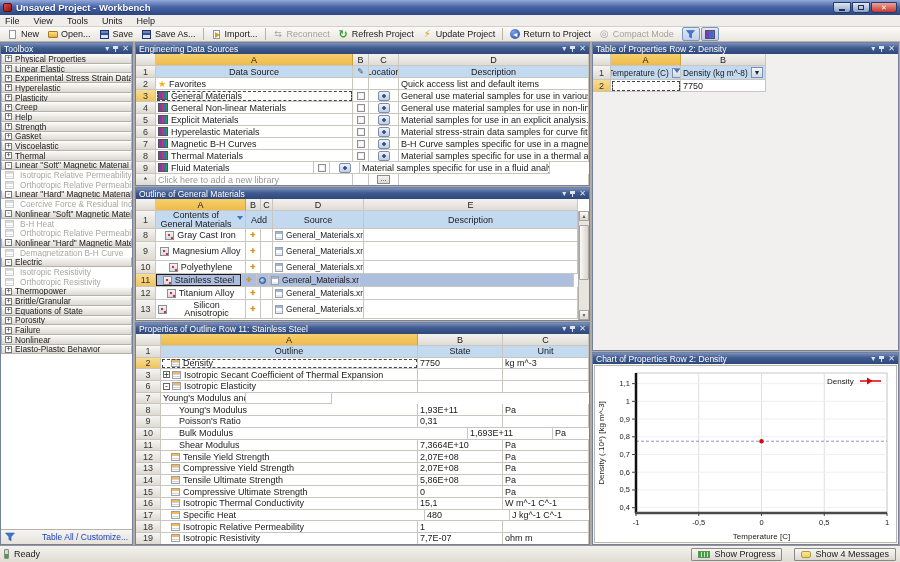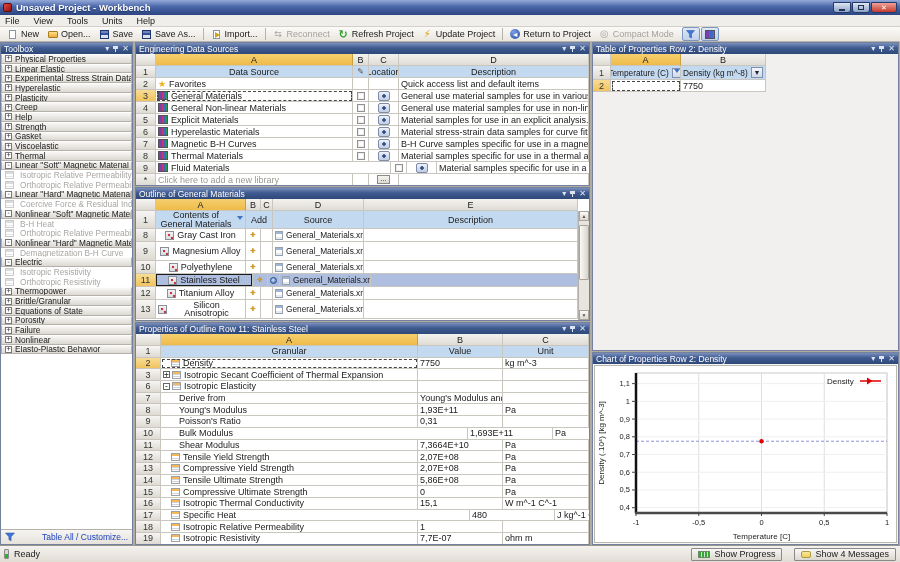--- a/index.html
+++ b/index.html
@@ -472,21 +472,21 @@
           </span>
           <span class="c " style="width:30px">
             <span style="margin:0 auto;display:flex">
               <span class="icon-loc"></span>
             </span>
           </span>
           <span class="c " style="width:190px">Material samples specific for use in a thermal analysis.</span>
         </div>
         <div class="gr " style="height:12px">
           <span class="c n" style="width:20px">9</span>
-          <span class="c " style="width:235px">
+          <span class="c " style="width:158px">
             <span class="icon-books" style="margin-right:3px"></span>
             <span>Fluid Materials</span>
           </span>
           <span class="c " style="width:16px">
             <span style="margin:0 auto;display:flex">
               <span class="cbx"></span>
             </span>
           </span>
           <span class="c " style="width:30px">
             <span style="margin:0 auto;display:flex">
@@ -588,21 +588,21 @@
             </span>
             <span class="c " style="width:12px"></span>
             <span class="c " style="width:91px">
               <span class="icon-xml"></span>
               <span style="font-size:8.3px">General_Materials.xml</span>
             </span>
             <span class="c " style="width:214px"></span>
           </div>
           <div class="gr selrow" style="height:13px">
             <span class="c n goldn" style="width:20px">11</span>
-            <span class="c blacksel" style="width:97px">
+            <span class="c blacksel" style="width:86px">
               <span style="display:flex;align-items:center;justify-content:center;width:100%">
                 <span class="icon-mat"></span>
                 <span class="" style="">Stainless Steel</span>
               </span>
             </span>
             <span class="c " style="width:15px">
               <span class="plus" style="margin:0 auto">+</span>
             </span>
             <span class="c " style="width:12px">
               <span class="sphere" style="margin:0 auto"></span>
@@ -669,22 +669,22 @@
     </div>
     <div class="pbody" id="props-body">
         <div class="gr " style="height:12px">
           <span class="c n" style="width:25px"></span>
           <span class="c GA" style="width:257px">A</span>
           <span class="c GL" style="width:85px">B</span>
           <span class="c GL" style="width:86px">C</span>
         </div>
         <div class="gr " style="height:11.7px">
           <span class="c n" style="width:25px">1</span>
-          <span class="c H" style="width:257px">Granular</span>
-          <span class="c H" style="width:85px">Value</span>
+          <span class="c H" style="width:257px">Outline</span>
+          <span class="c H" style="width:85px">State</span>
           <span class="c H" style="width:86px">Unit</span>
         </div>
         <div class="gr " style="height:11.7px">
           <span class="c n goldn" style="width:25px">2</span>
           <span class="c dotsel" style="width:257px">
             <span style="width:8px;flex:none"></span>
             <span class="icon-prop"></span>
             <span>Density</span>
           </span>
           <span class="c " style="width:85px">7750</span>
@@ -705,24 +705,20 @@
           <span class="c " style="width:257px">
             <span class="xbox">-</span>
             <span class="icon-prop"></span>
             <span>Isotropic Elasticity</span>
           </span>
           <span class="c " style="width:85px"></span>
           <span class="c " style="width:86px"></span>
         </div>
         <div class="gr " style="height:11.7px">
           <span class="c n" style="width:25px">7</span>
-          <span class="c " style="width:257px">
-            <span style="width:16px;flex:none"></span>
-            <span>Derive from</span>
-          </span>
           <span class="c " style="width:85px">Young's Modulus and Po...</span>
           <span class="c " style="width:86px"></span>
         </div>
         <div class="gr " style="height:11.7px">
           <span class="c n" style="width:25px">8</span>
           <span class="c " style="width:257px">
             <span style="width:16px;flex:none"></span>
             <span>Young's Modulus</span>
           </span>
           <span class="c " style="width:85px">1,93E+11</span>
@@ -800,21 +796,21 @@
           <span class="c " style="width:257px">
             <span style="width:8px;flex:none"></span>
             <span class="icon-prop"></span>
             <span>Isotropic Thermal Conductivity</span>
           </span>
           <span class="c " style="width:85px">15,1</span>
           <span class="c " style="width:86px">W m^-1 C^-1</span>
         </div>
         <div class="gr " style="height:11.7px">
           <span class="c n" style="width:25px">17</span>
-          <span class="c " style="width:309px">
+          <span class="c " style="width:264px">
             <span style="width:8px;flex:none"></span>
             <span class="icon-prop"></span>
             <span>Specific Heat</span>
           </span>
           <span class="c " style="width:85px">480</span>
           <span class="c " style="width:86px">J kg^-1 C^-1</span>
         </div>
         <div class="gr " style="height:11.7px">
           <span class="c n" style="width:25px">18</span>
           <span class="c " style="width:257px">

